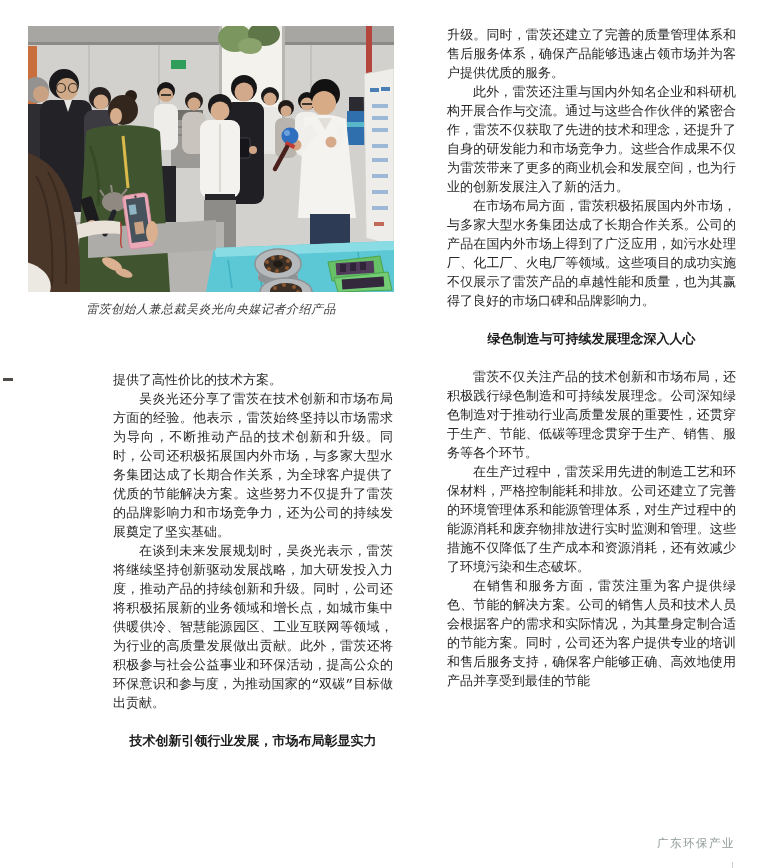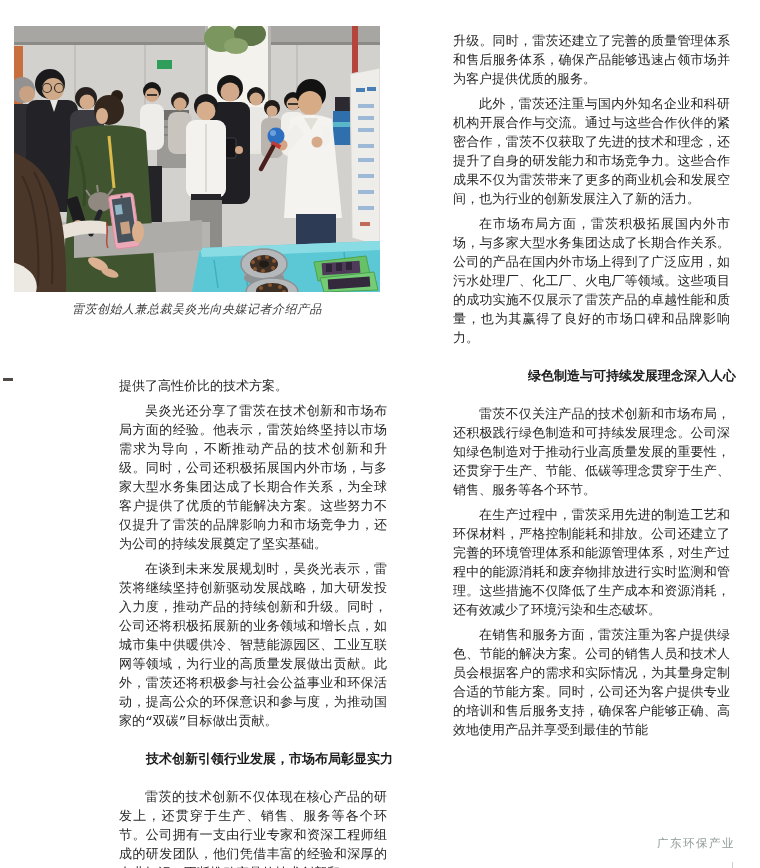--- a/index.html
+++ b/index.html
@@ -1,29 +1,29 @@
 <!DOCTYPE html>
 <html><head>
 <meta charset="utf-8">
 <style>
   html,body{margin:0;padding:0;background:#ffffff;}
   .page{position:relative;width:760px;height:868px;background:#ffffff;overflow:hidden;
         font-family:"DejaVu Sans","Liberation Sans",sans-serif;}
   .binding-mark{position:absolute;left:3px;top:378px;width:10px;height:3px;background:#4f4c49;}
-  .photo-fig{position:absolute;left:14px;top:26px;width:366px;margin:0;}
+  .photo-fig{position:absolute;left:28px;top:26px;width:366px;margin:0;}
   .photo{width:366px;height:266px;overflow:hidden;background:#d2d1ce;}
   .photo svg{display:block;}
   .photo-caption{margin-top:9px;text-align:center;font-size:12px;color:#3c3c3c;
         font-family:"DejaVu Serif","Liberation Serif",serif;font-style:italic;letter-spacing:.5px;}
   .col{position:absolute;font-size:13px;line-height:19px;color:#272727;text-align:justify;}
   .col-left{left:113px;top:371px;width:280px;font-family:Liberation Mono, monospace;}
   .col-right{left:447px;top:25px;width:289px;}
-  .para{margin:6px;text-indent:2em;}
+  .para{margin:0;text-indent:2em;}
   .para.no-indent{text-indent:0;}
-  .sec-heading{font-weight:bold;text-align:right;margin:19px 0;text-indent:0;color:#1b1b1b;font-size:13px;}
+  .sec-heading{font-weight:bold;text-align:center;margin:19px 0;text-indent:0;color:#1b1b1b;font-size:13px;}
   .footer{position:absolute;top:836px;right:25px;display:flex;align-items:flex-end;gap:9px;color:#8f9a96;flex-direction:column;}
   .footer .journal{font-size:11.5px;letter-spacing:1.5px;}
   .footer .sep{font-size:13px;color:#aab3b0;font-weight:300;}
   .footer .pagenum{font-size:16px;color:#7d8a86;font-weight:bold;}
 </style>
 </head>
 <body>
 
 <div class="page">
 
@@ -234,21 +234,20 @@
     </div>
     <figcaption class="photo-caption">雷茨创始人兼总裁吴炎光向央媒记者介绍产品</figcaption>
   </figure>
 
   <div class="col col-left">
 
   <p class="para no-indent">提供了高性价比的技术方案。</p>
       <p class="para">吴炎光还分享了雷茨在技术创新和市场布局方面的经验。他表示，雷茨始终坚持以市场需求为导向，不断推动产品的技术创新和升级。同时，公司还积极拓展国内外市场，与多家大型水务集团达成了长期合作关系，为全球客户提供了优质的节能解决方案。这些努力不仅提升了雷茨的品牌影响力和市场竞争力，还为公司的持续发展奠定了坚实基础。</p>
       <p class="para">在谈到未来发展规划时，吴炎光表示，雷茨将继续坚持创新驱动发展战略，加大研发投入力度，推动产品的持续创新和升级。同时，公司还将积极拓展新的业务领域和增长点，如城市集中供暖供冷、智慧能源园区、工业互联网等领域，为行业的高质量发展做出贡献。此外，雷茨还将积极参与社会公益事业和环保活动，提高公众的环保意识和参与度，为推动国家的“双碳”目标做出贡献。</p>
       <p class="sec-heading">技术创新引领行业发展，市场布局彰显实力</p>
-      <p class="para">雷茨的技术创新不仅体现在核心产品的研发上，还贯穿于生产、销售、服务等各个环节。公司拥有一支由行业专家和资深工程师组成的研发团队，他们凭借丰富的经验和深厚的专业知识，不断推动产品的技术创新和</p>
     </div>
 
   <div class="col col-right">
 
   <p class="para no-indent">升级。同时，雷茨还建立了完善的质量管理体系和售后服务体系，确保产品能够迅速占领市场并为客户提供优质的服务。</p>
       <p class="para">此外，雷茨还注重与国内外知名企业和科研机构开展合作与交流。通过与这些合作伙伴的紧密合作，雷茨不仅获取了先进的技术和理念，还提升了自身的研发能力和市场竞争力。这些合作成果不仅为雷茨带来了更多的商业机会和发展空间，也为行业的创新发展注入了新的活力。</p>
       <p class="para">在市场布局方面，雷茨积极拓展国内外市场，与多家大型水务集团达成了长期合作关系。公司的产品在国内外市场上得到了广泛应用，如污水处理厂、化工厂、火电厂等领域。这些项目的成功实施不仅展示了雷茨产品的卓越性能和质量，也为其赢得了良好的市场口碑和品牌影响力。</p>
       <p class="sec-heading">绿色制造与可持续发展理念深入人心</p>
       <p class="para">雷茨不仅关注产品的技术创新和市场布局，还积极践行绿色制造和可持续发展理念。公司深知绿色制造对于推动行业高质量发展的重要性，还贯穿于生产、节能、低碳等理念贯穿于生产、销售、服务等各个环节。</p>
       <p class="para">在生产过程中，雷茨采用先进的制造工艺和环保材料，严格控制能耗和排放。公司还建立了完善的环境管理体系和能源管理体系，对生产过程中的能源消耗和废弃物排放进行实时监测和管理。这些措施不仅降低了生产成本和资源消耗，还有效减少了环境污染和生态破坏。</p>

